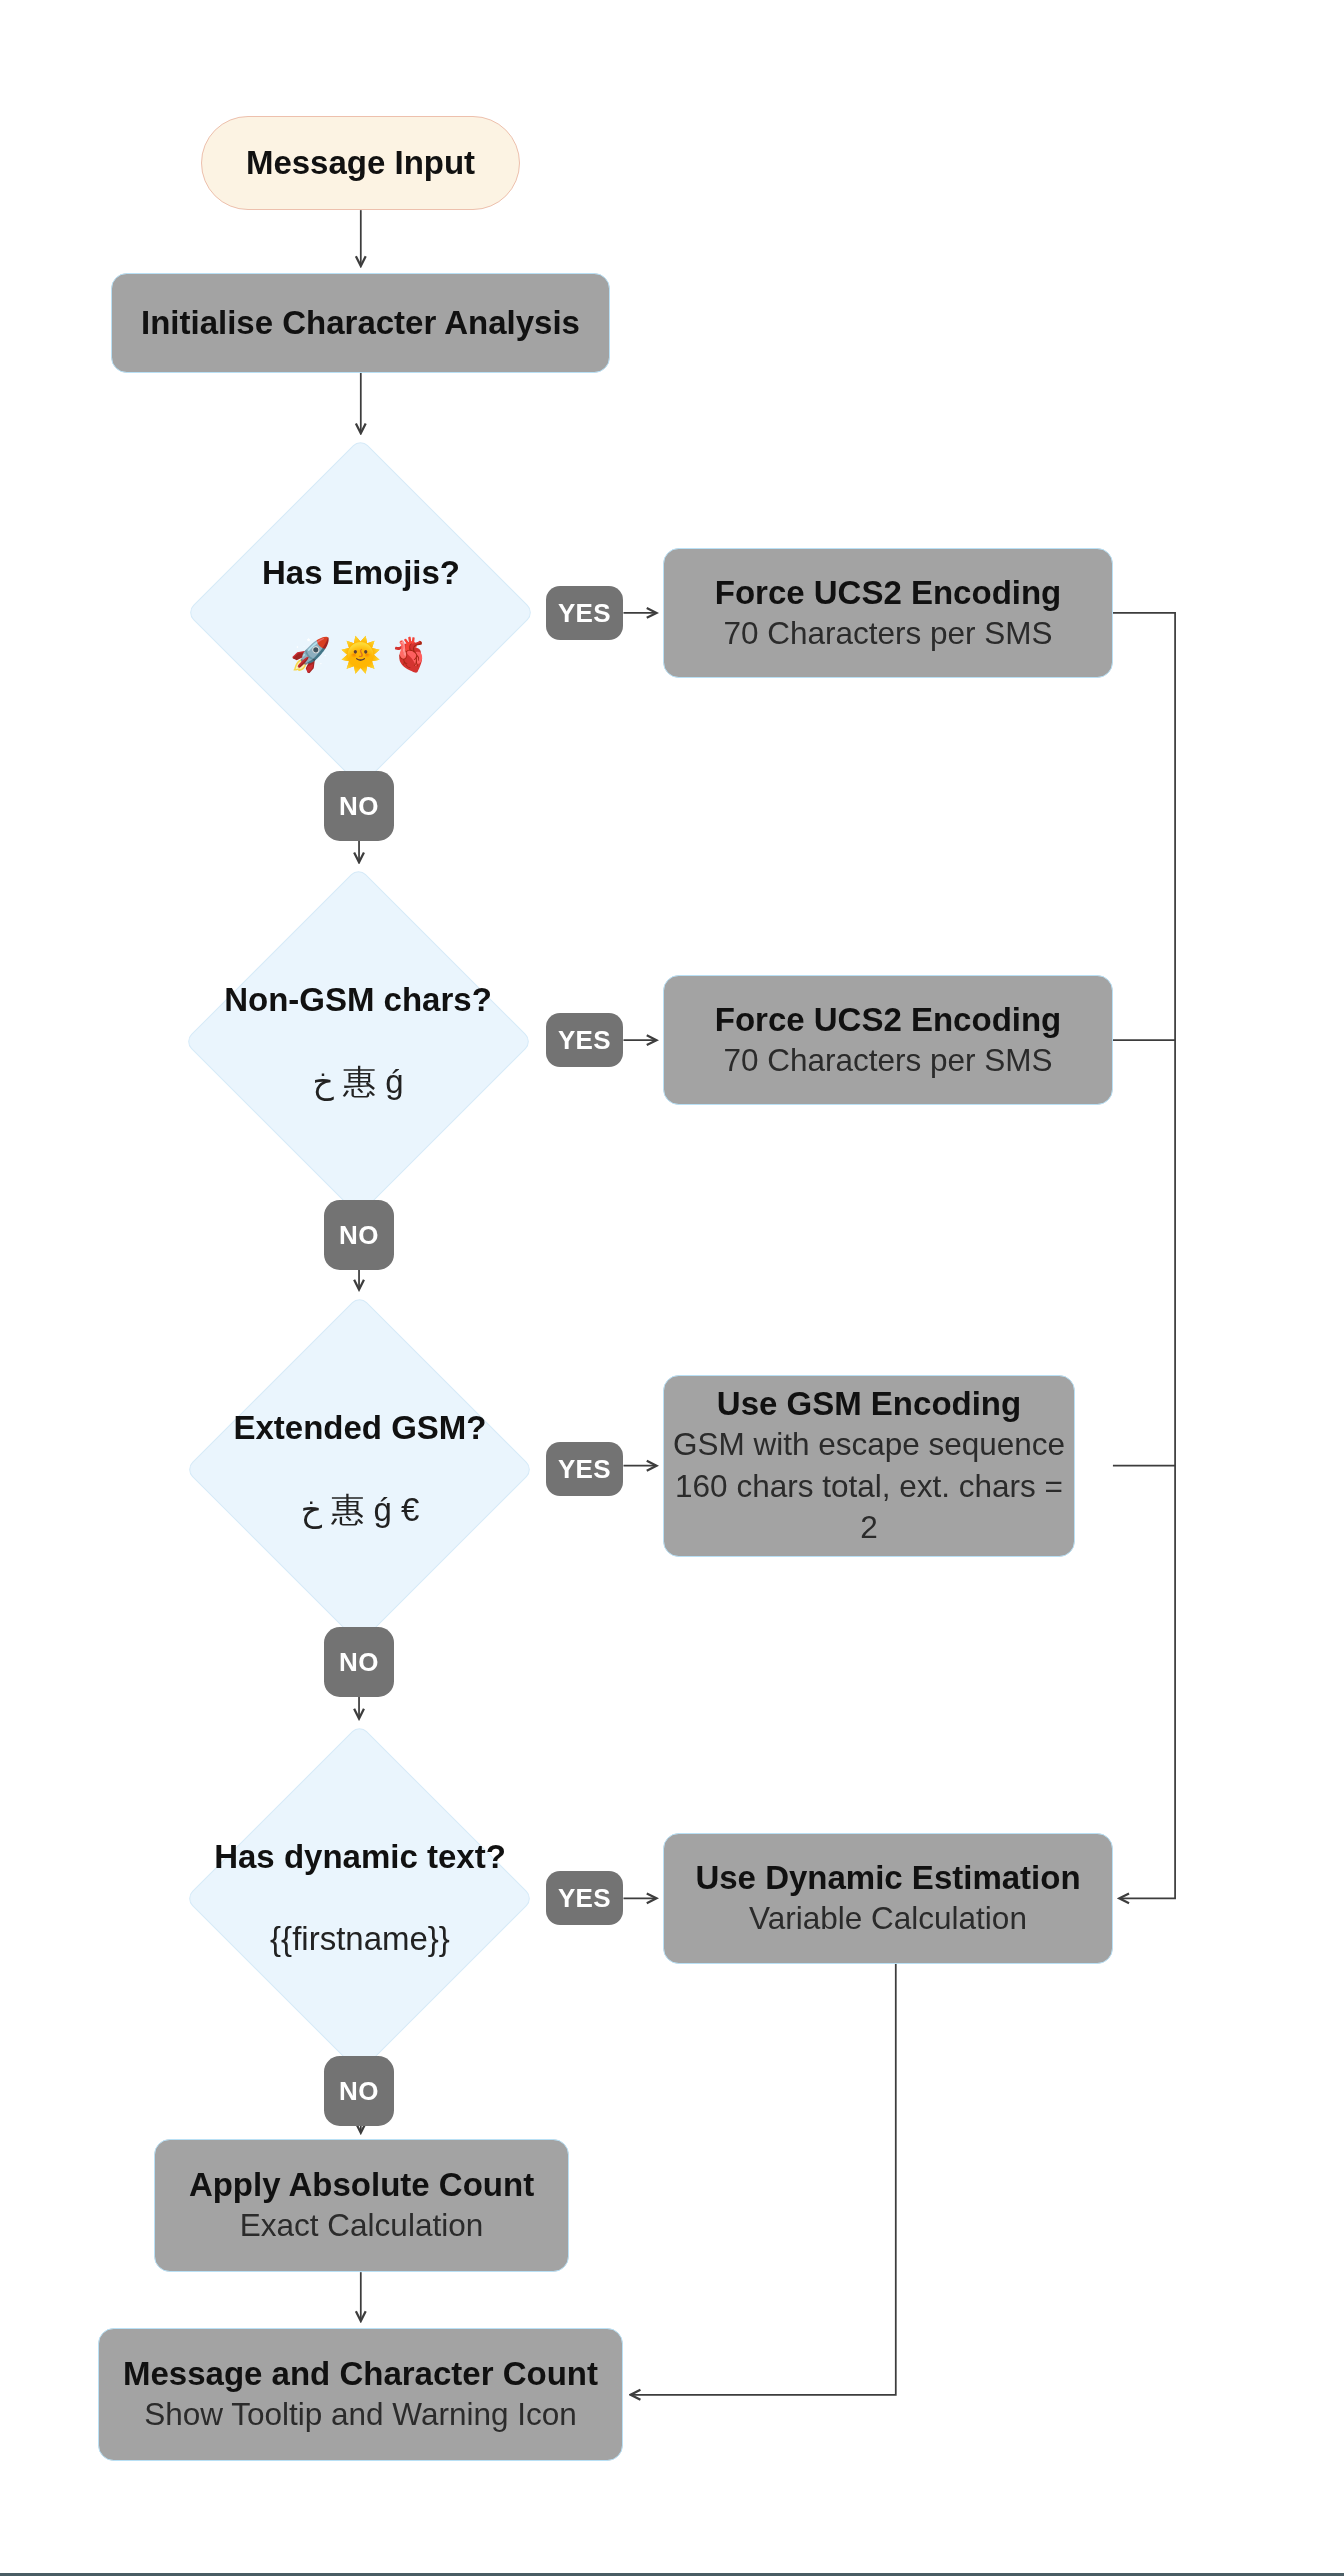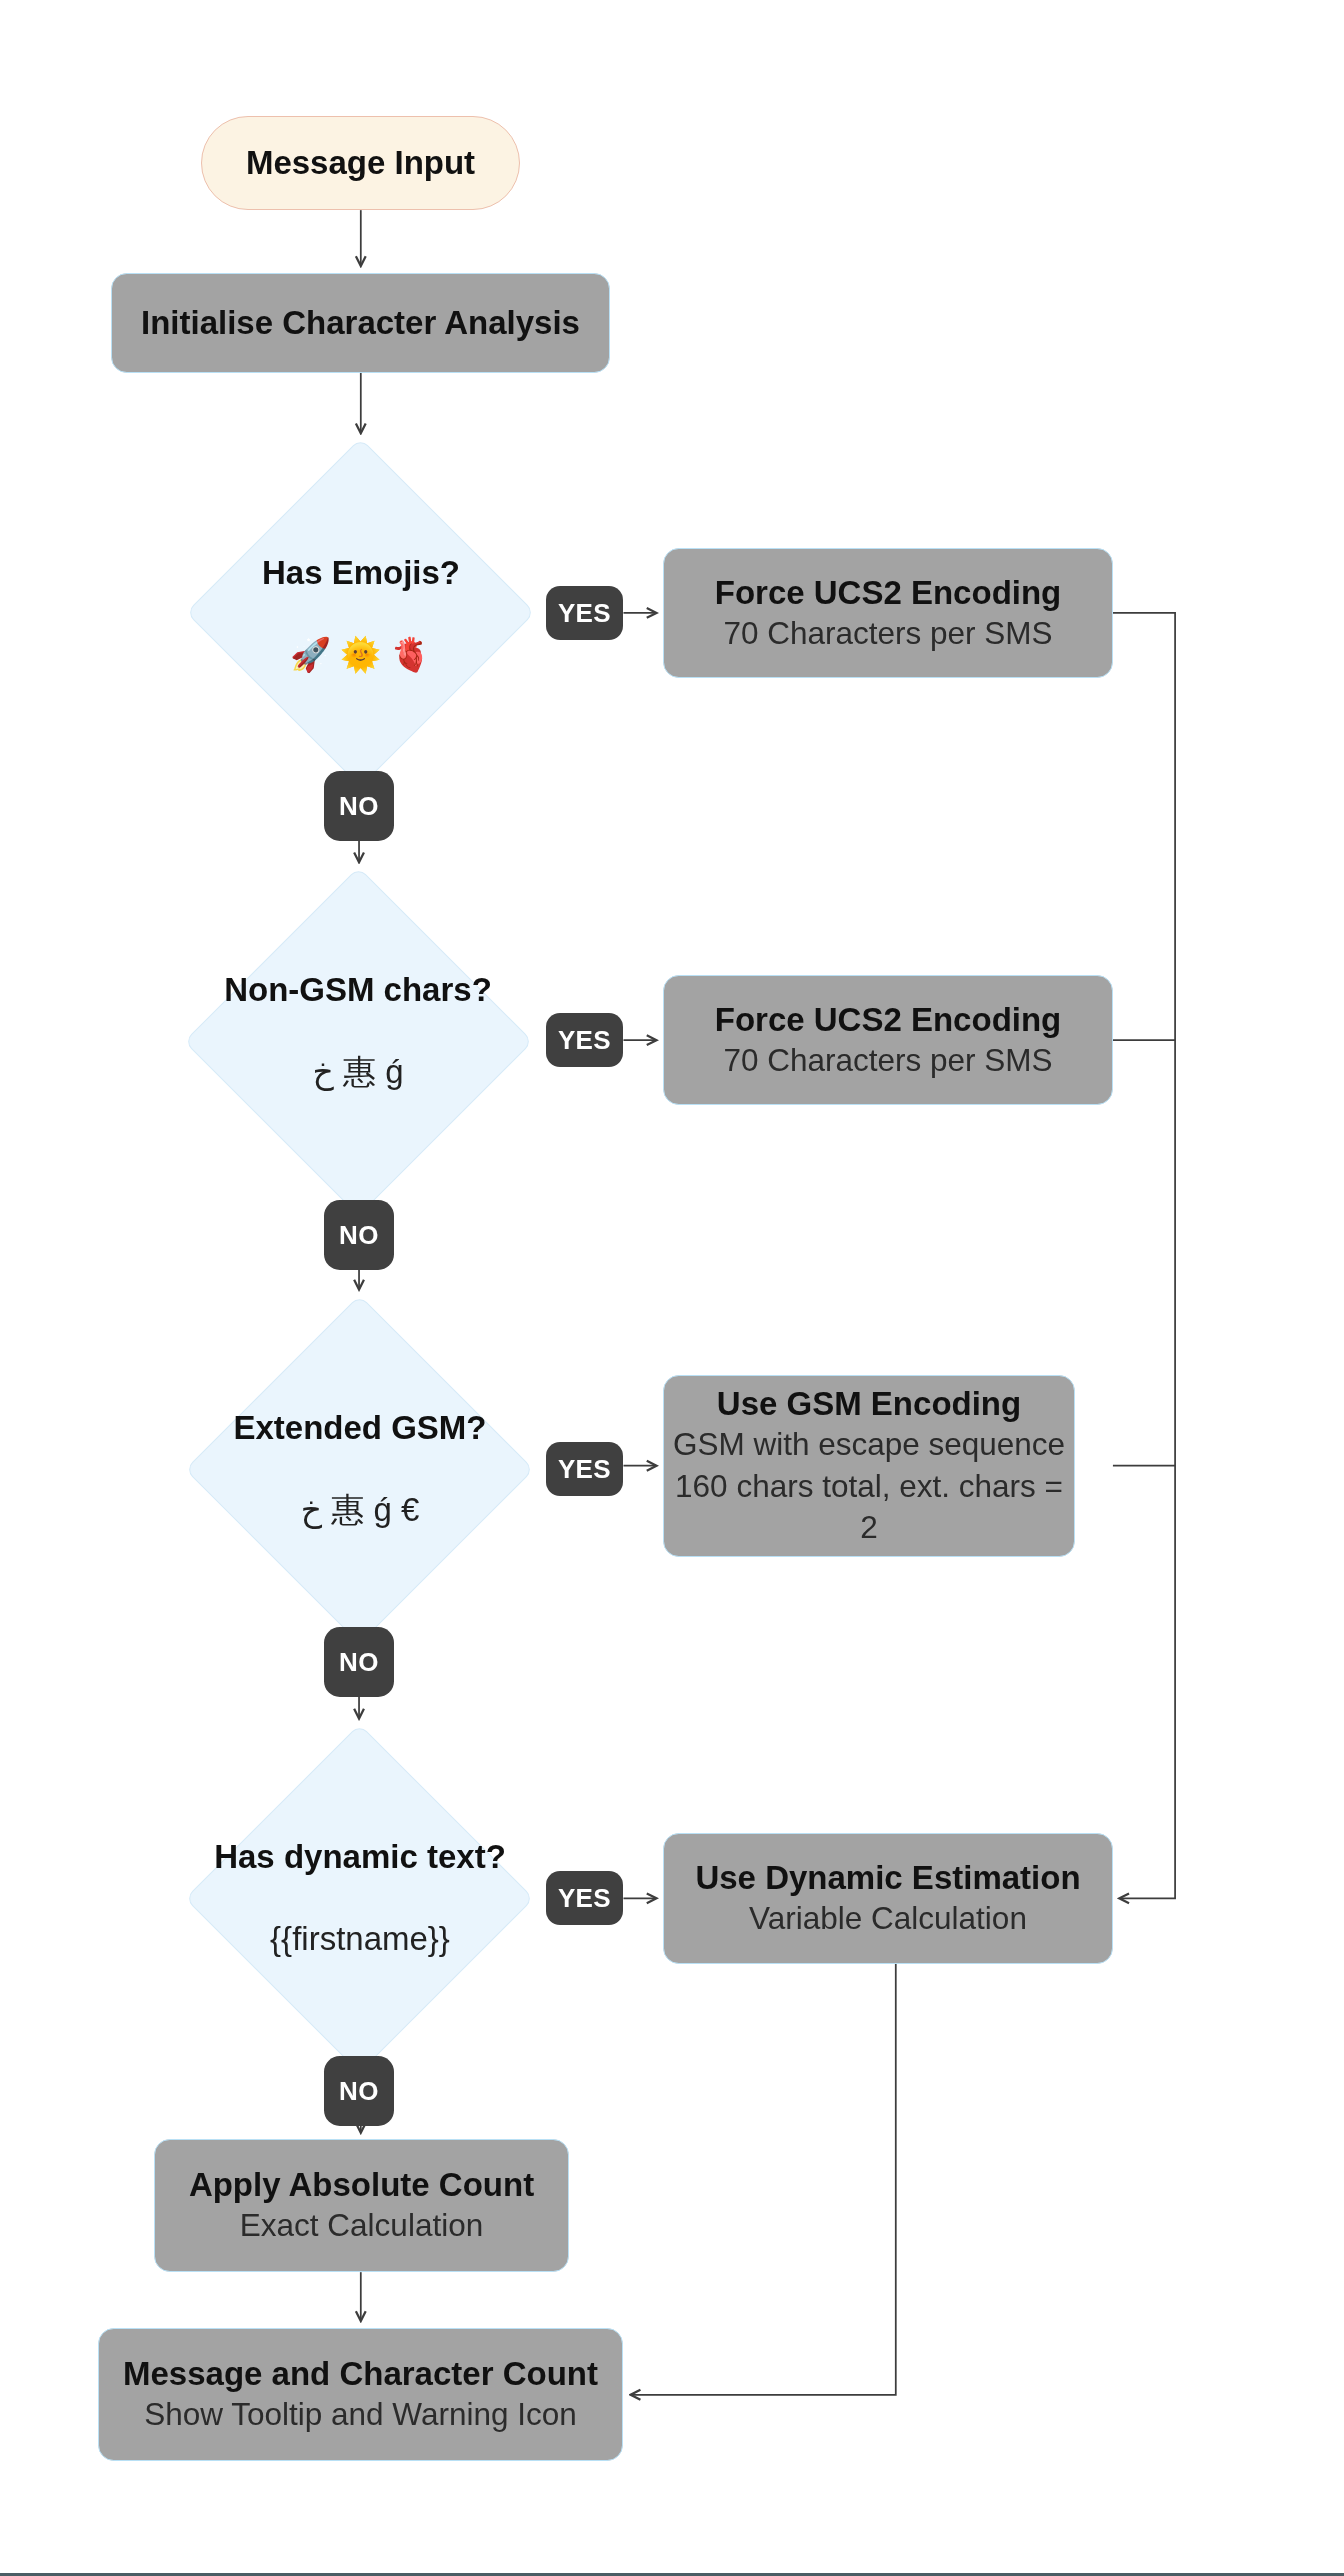--- a/index.html
+++ b/index.html
@@ -13,21 +13,21 @@
   .pill{background:#fcf3e3;border:1.8px solid #edc0ad;border-radius:47px;}
   .node-title{font-size:33px;font-weight:700;line-height:1.25;color:#111111;}
   .node-sub{font-size:31.5px;font-weight:400;line-height:1.32;color:#2b2b2b;}
   .node-sub:empty{display:none;}
   .diamond{position:absolute;width:247px;height:247px;background:#eaf5fd;
     border:1.8px solid #d5eaf8;border-radius:10.5px;transform:rotate(45deg);box-sizing:border-box;}
   .dlabel{position:absolute;width:350px;height:105px;display:flex;flex-direction:column;
     align-items:center;justify-content:center;text-align:center;gap:36px;}
   .dtitle{font-size:33px;font-weight:700;color:#111111;line-height:1.2;}
   .dexample{font-size:33px;font-weight:400;color:#222222;line-height:1.3;margin-top:5.3px;}
-  .badge{position:absolute;background:#404040;color:#ffffff;border-radius:14px;
+  .badge{position:absolute;background:#737373;color:#ffffff;border-radius:14px;
     display:flex;align-items:center;justify-content:center;
     font-size:26px;font-weight:700;letter-spacing:0.4px;}
   .yes{width:77px;height:54px;}
   .no{width:70px;height:70px;border-radius:15.8px;}
   #wires{position:absolute;left:0;top:0;width:1345px;height:2576px;pointer-events:none;}
   #bottom-bar{position:absolute;left:0;bottom:0;width:1345px;height:3.5px;background:#4a5d64;}
 </style>
 </head>
 <body>
 
@@ -74,21 +74,21 @@
   <div class="badge yes" style="left:546px;top:586px;">YES</div>
   <div class="badge no" style="left:324px;top:771px;">NO</div>
 
   <div class="node process" style="left:663px;top:548px;width:450px;height:130px;">
     <div class="node-title">Force UCS2 Encoding</div>
     <div class="node-sub">70 Characters per SMS</div>
 
   </div>
 
   <div class="diamond" style="left:235px;top:918px;"></div>
-  <div class="dlabel" style="left:183px;top:989px;justify-content:flex-end;">
+  <div class="dlabel" style="left:183px;top:989px;">
     <div class="dtitle">Non-GSM chars?</div>
     <div class="dexample">خ 惠 ǵ</div>
   </div>
   <div class="badge yes" style="left:546px;top:1013px;">YES</div>
   <div class="badge no" style="left:324px;top:1200px;">NO</div>
 
   <div class="node process" style="left:663px;top:975px;width:450px;height:130px;">
     <div class="node-title">Force UCS2 Encoding</div>
     <div class="node-sub">70 Characters per SMS</div>
 

